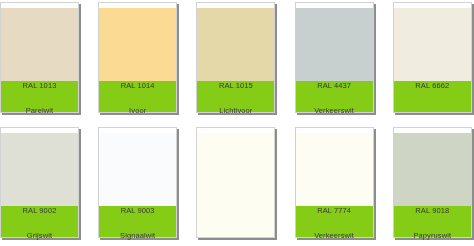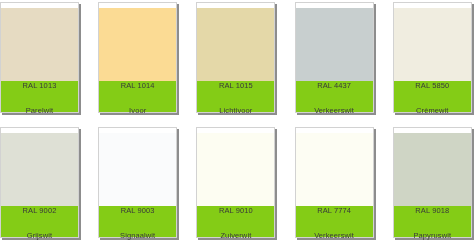--- a/index.html
+++ b/index.html
@@ -112,22 +112,21 @@
     <div class="card-label">
       <span class="ral-code">RAL 4437</span>
       <span class="ral-name">Verkeerswit</span>
     </div>
   </div>
 
   <div class="swatch-card">
     <div class="card-top-strip"></div>
     <div class="color-field" style="background-color: rgb(240, 237, 224);"></div>
     <div class="card-label">
-      <span class="ral-code">RAL 5850</span>
-      <span class="ral-name">Crèmewit</span>
+      <span class="ral-code">RAL 6662</span>
     </div>
   </div>
 
   <div class="swatch-card">
     <div class="card-top-strip"></div>
     <div class="color-field" style="background-color: rgb(222, 224, 213);"></div>
     <div class="card-label">
       <span class="ral-code">RAL 9002</span>
       <span class="ral-name">Grijswit</span>
     </div>
@@ -138,24 +137,20 @@
     <div class="color-field" style="background-color: rgb(250, 251, 252);"></div>
     <div class="card-label">
       <span class="ral-code">RAL 9003</span>
       <span class="ral-name">Signaalwit</span>
     </div>
   </div>
 
   <div class="swatch-card">
     <div class="card-top-strip"></div>
     <div class="color-field" style="background-color: rgb(253, 253, 242);"></div>
-    <div class="card-label">
-      <span class="ral-code">RAL 9010</span>
-      <span class="ral-name">Zuiverwit</span>
-    </div>
   </div>
 
   <div class="swatch-card">
     <div class="card-top-strip"></div>
     <div class="color-field" style="background-color: rgb(253, 253, 243);"></div>
     <div class="card-label">
       <span class="ral-code">RAL 7774</span>
       <span class="ral-name">Verkeerswit</span>
     </div>
   </div>

